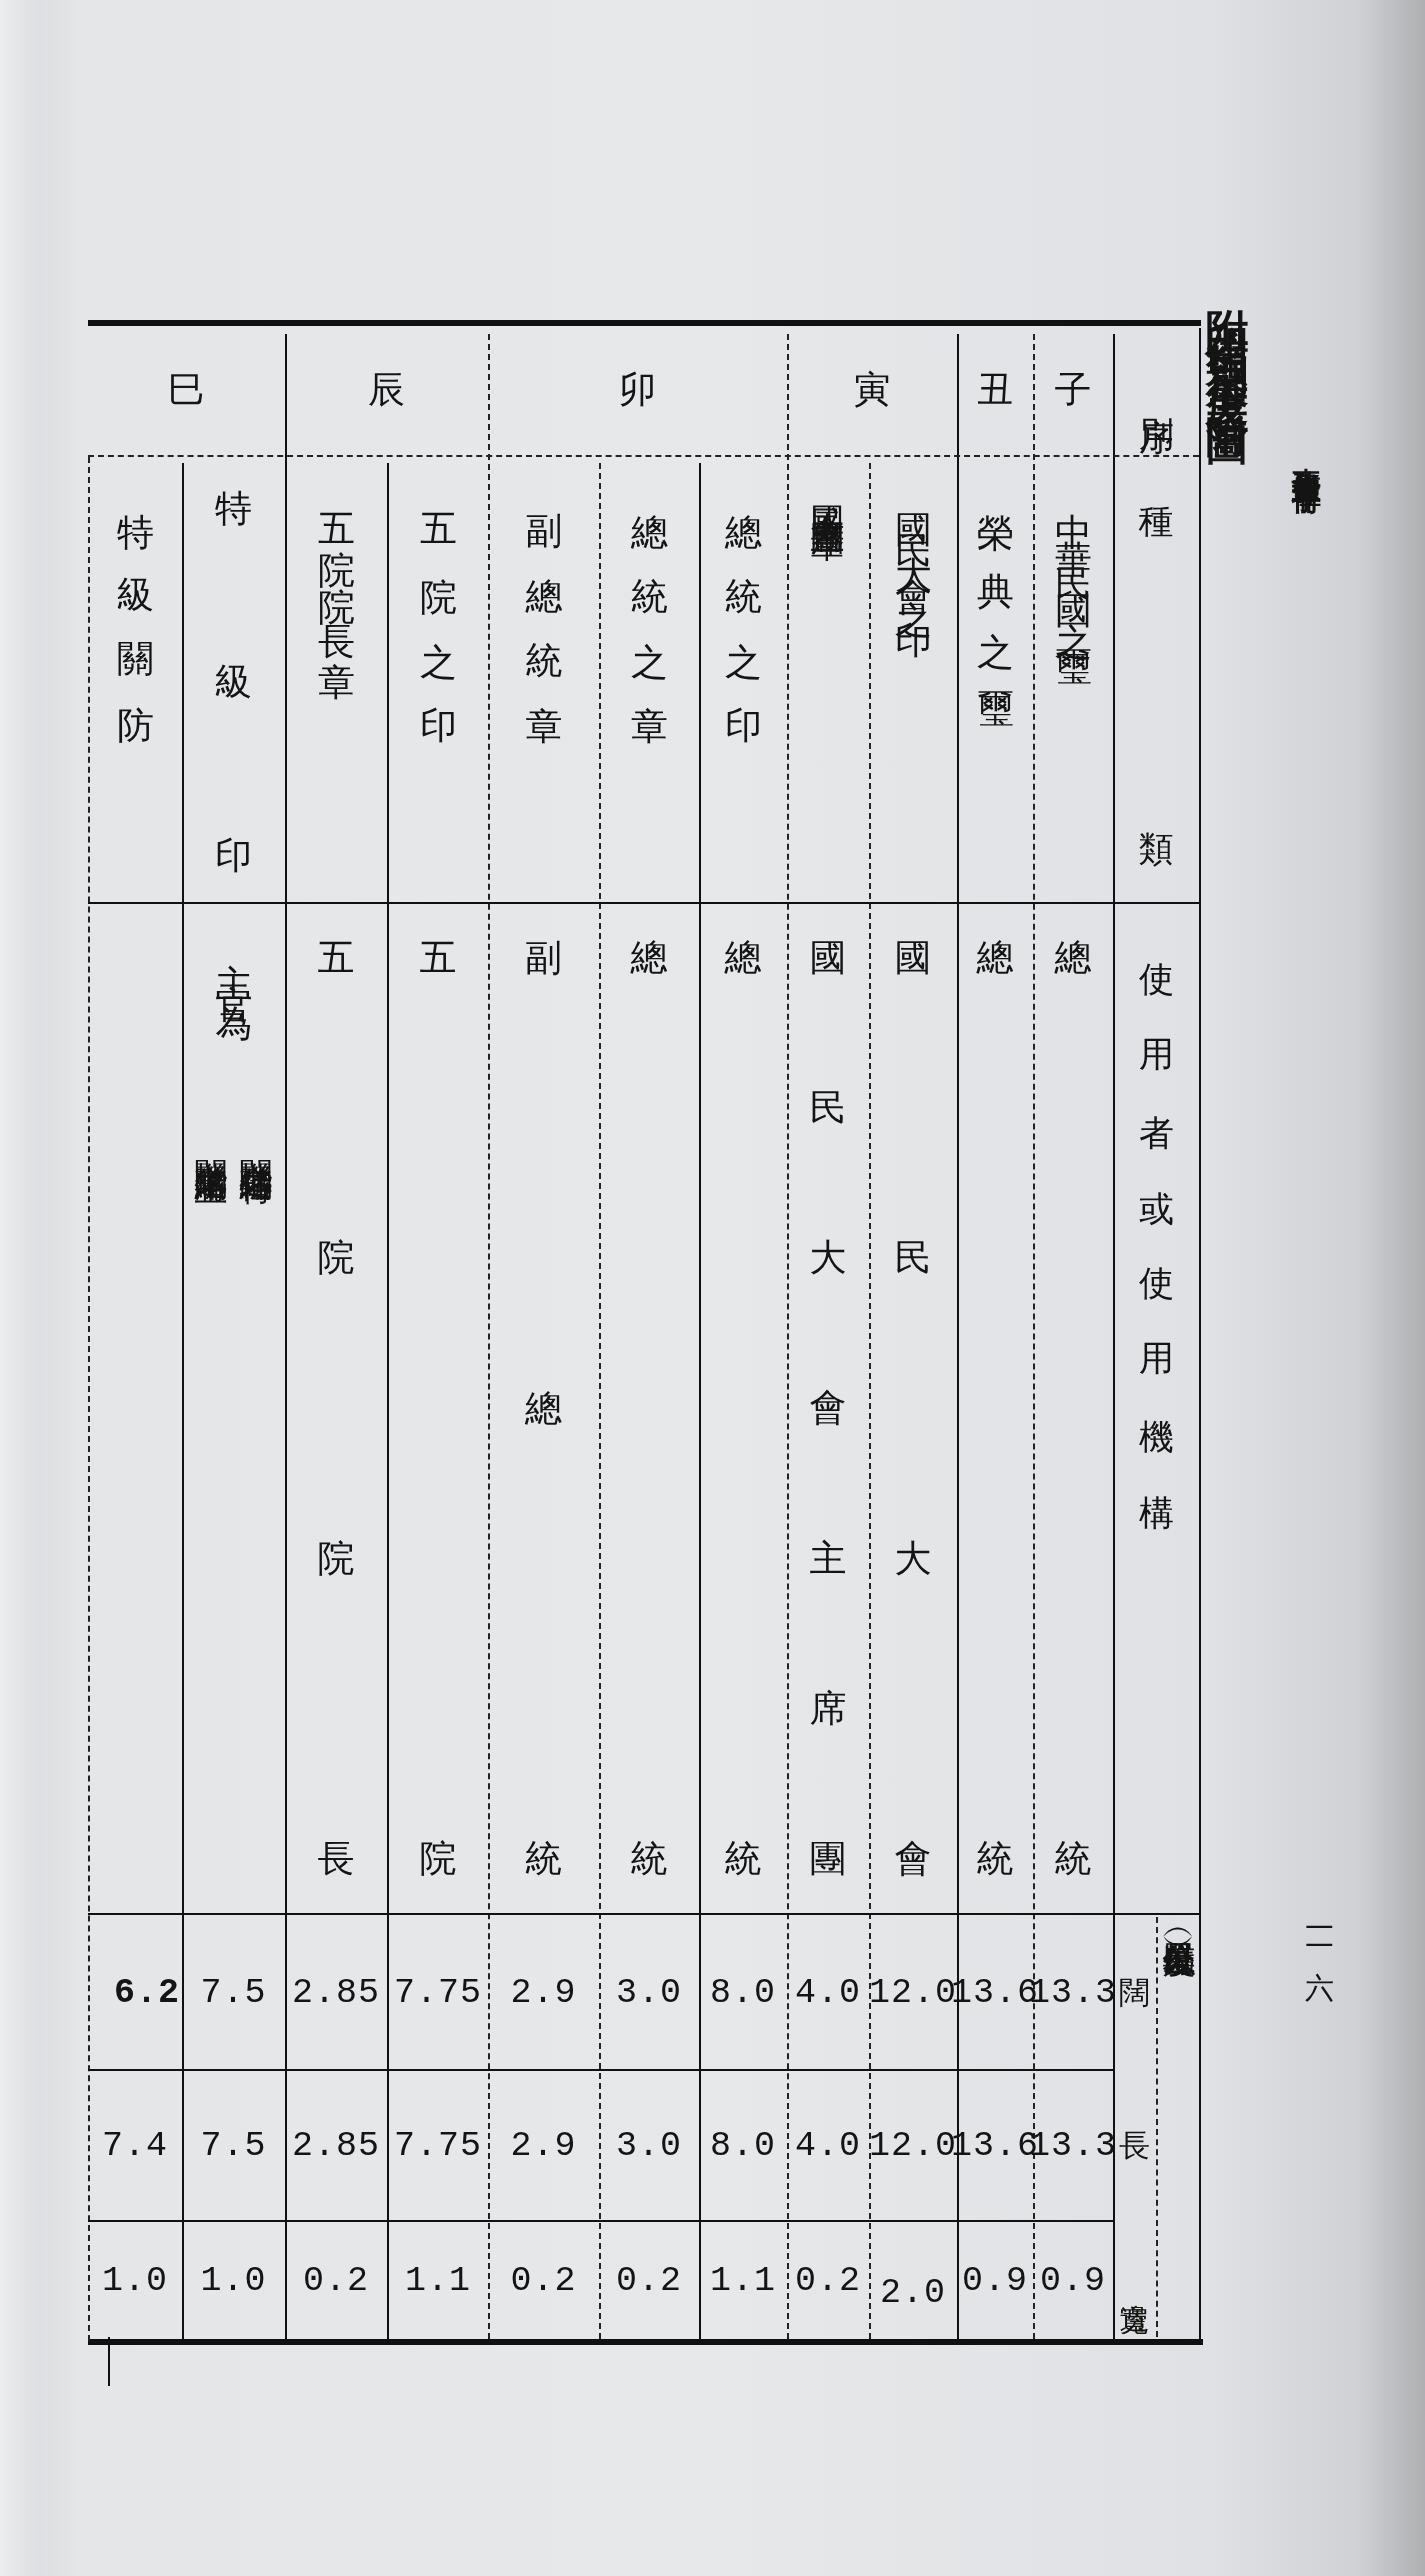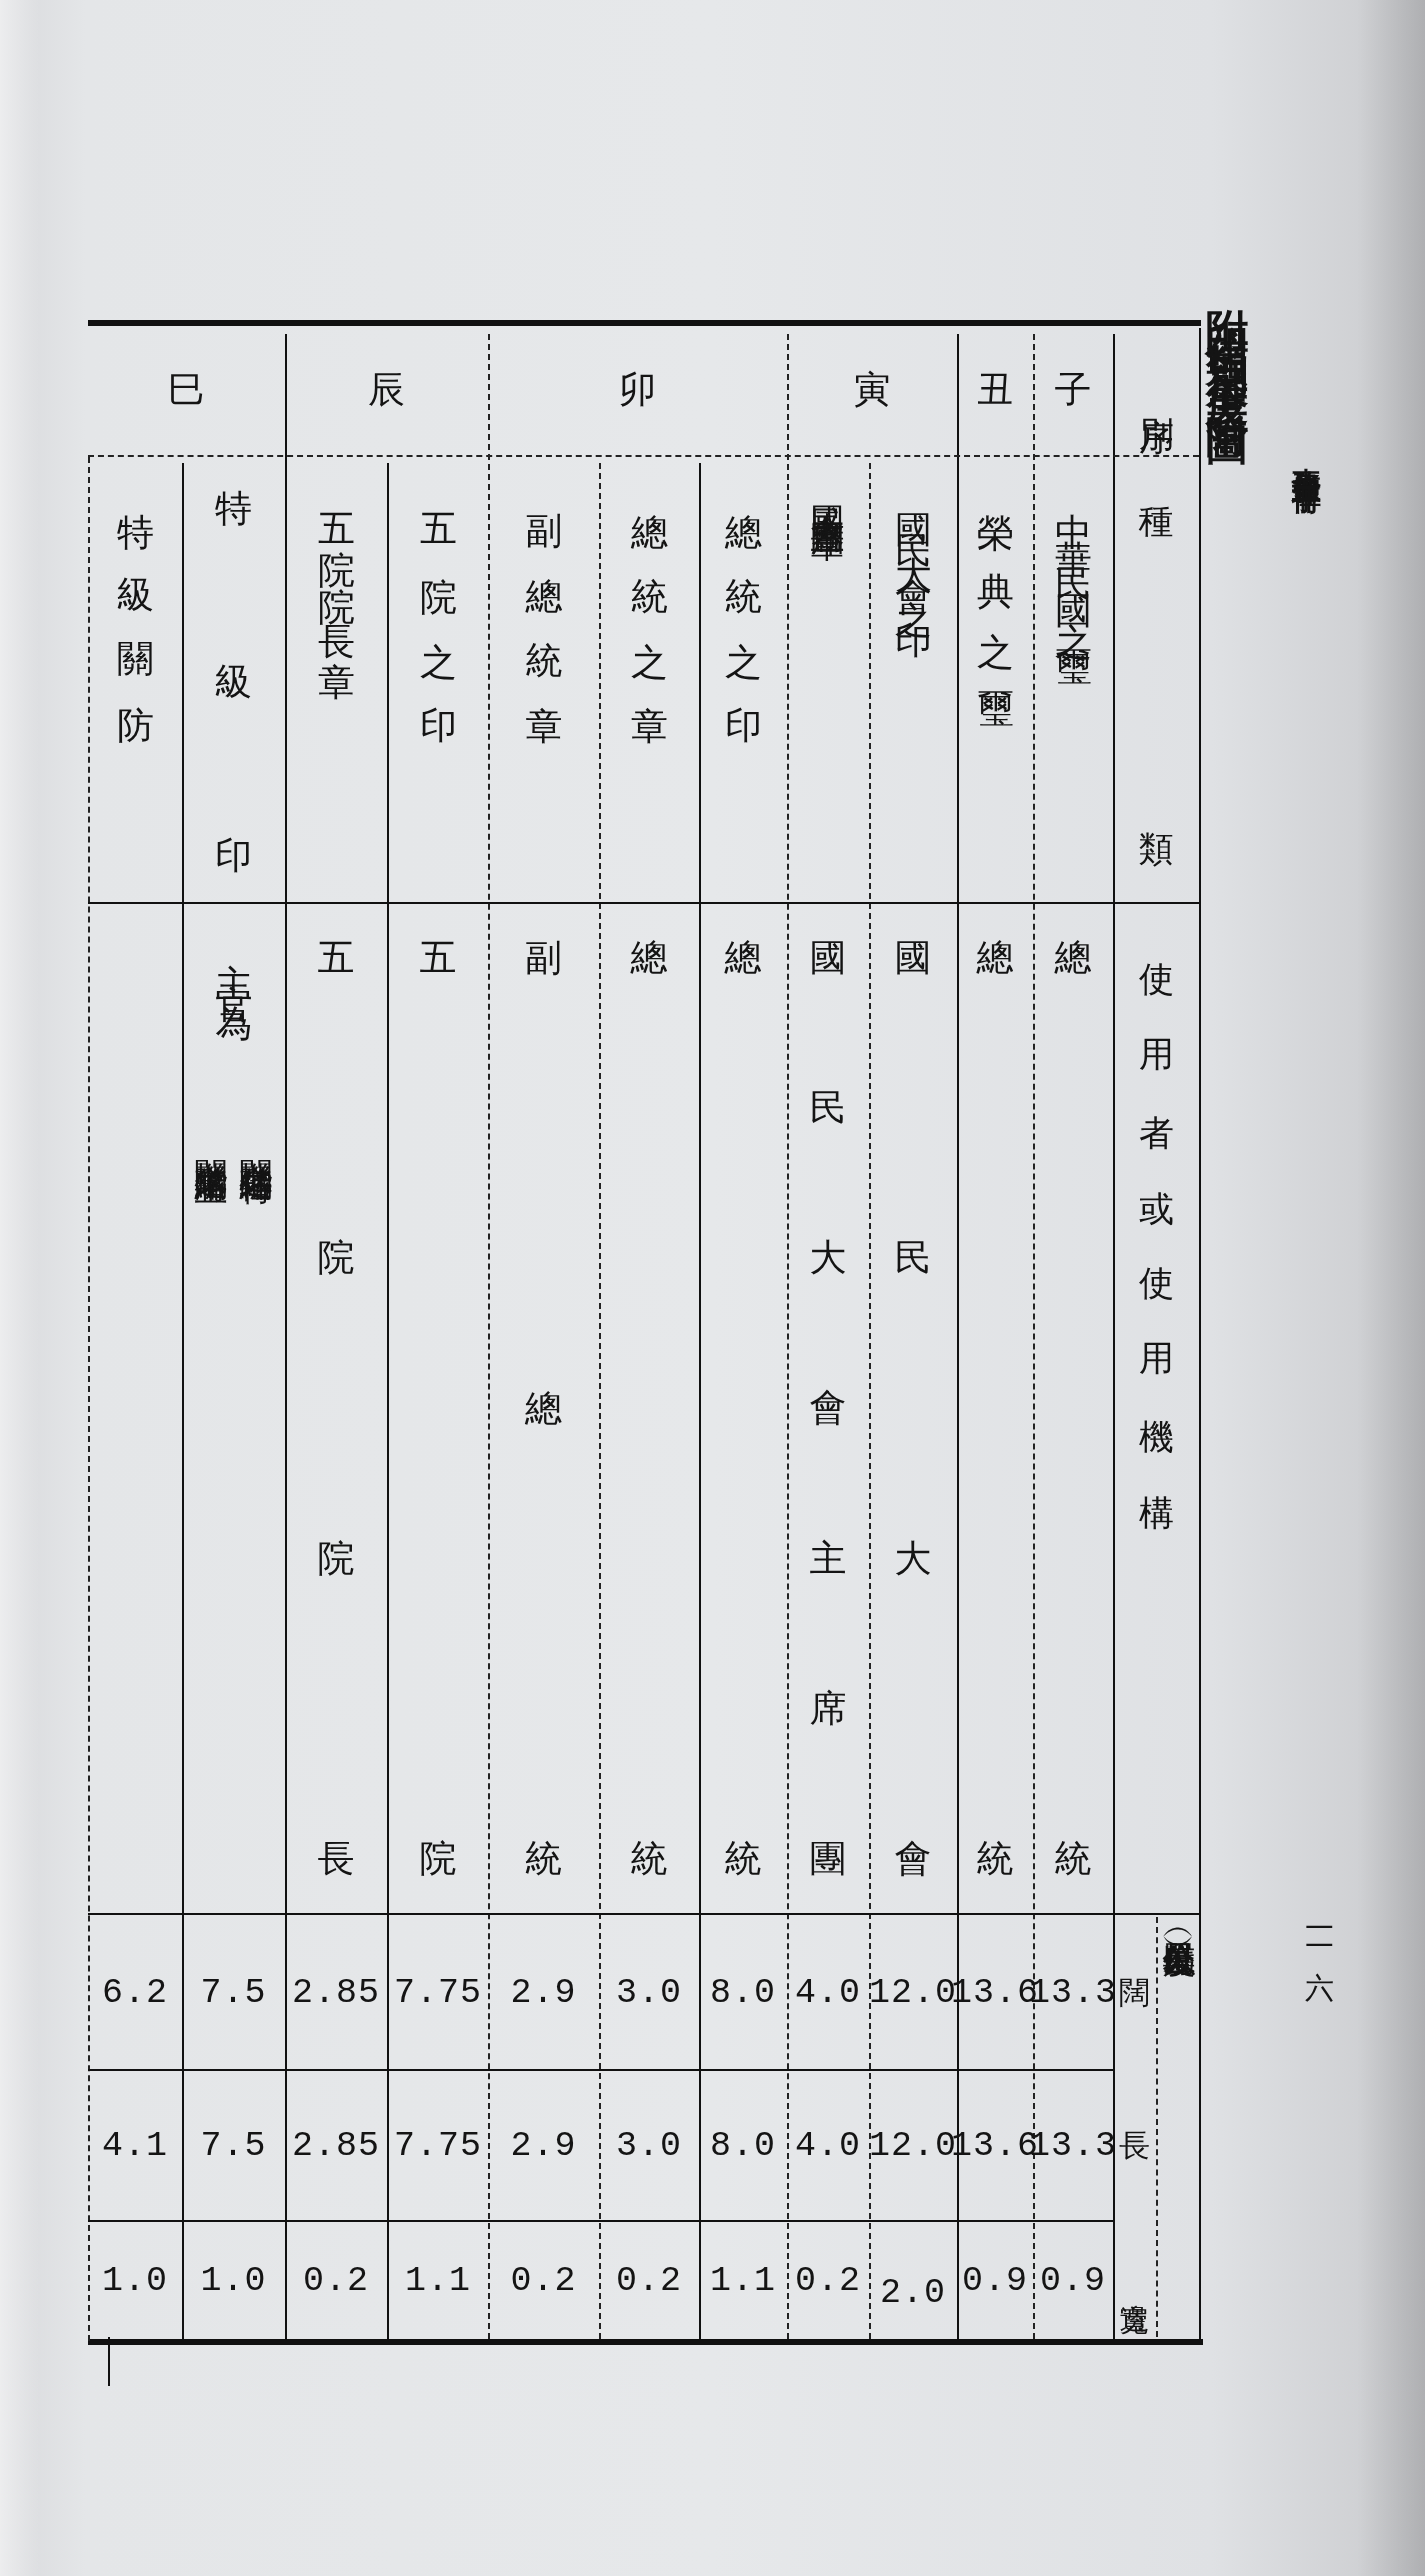--- a/index.html
+++ b/index.html
@@ -250,21 +250,21 @@
     </div>
   <div class="cell center num" style="left:299px; top:1597px; width:102px; height:152px;">
       <span>7.75</span>
     </div>
   <div class="cell center num" style="left:197px; top:1597px; width:102px; height:152px;">
       <span>2.85</span>
     </div>
   <div class="cell center num" style="left:94px; top:1597px; width:103px; height:152px;">
       <span>7.5</span>
     </div>
-  <div class="cell center num" style="left:0; top:1597px; width:94px; height:152px;">
+  <div class="cell center num" style="left:12px; top:1597px; width:94px; height:152px;font-weight:bold;">
       <span>6.2</span>
     </div>
 
   <div class="cell center num" style="left:945px; top:1753px; width:80px; height:146px;">
       <span>13.3</span>
     </div>
   <div class="cell center num" style="left:869px; top:1753px; width:76px; height:146px;">
       <span>13.6</span>
     </div>
   <div class="cell center num" style="left:781px; top:1753px; width:88px; height:146px;">
@@ -285,21 +285,21 @@
   <div class="cell center num" style="left:299px; top:1753px; width:102px; height:146px;">
       <span>7.75</span>
     </div>
   <div class="cell center num" style="left:197px; top:1753px; width:102px; height:146px;">
       <span>2.85</span>
     </div>
   <div class="cell center num" style="left:94px; top:1753px; width:103px; height:146px;">
       <span>7.5</span>
     </div>
   <div class="cell center num" style="left:0; top:1753px; width:94px; height:146px;">
-      <span>4.1</span>
+      <span>7.4</span>
     </div>
 
   <div class="cell center num" style="left:945px; top:1903px; width:80px; height:115px;">
       <span>0.9</span>
     </div>
   <div class="cell center num" style="left:869px; top:1903px; width:76px; height:115px;">
       <span>0.9</span>
     </div>
   <div class="cell center num" style="left:781px; top:1903px; width:88px; height:139px;">
       <span>2.0</span>

